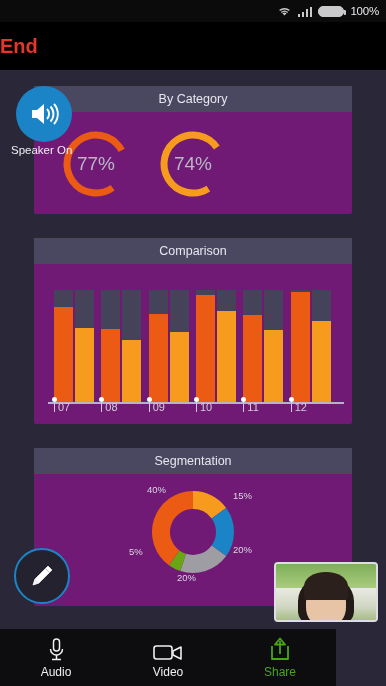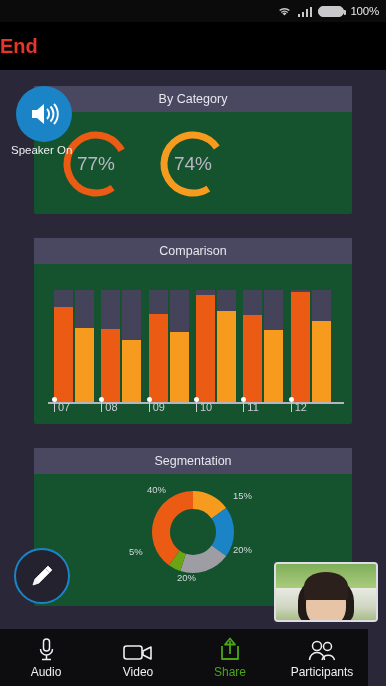--- a/index.html
+++ b/index.html
@@ -44,21 +44,21 @@
   }
 
   
   #content{
     position:absolute;left:0;top:70px;width:386px;height:559px;
     background:#2a2838; overflow:hidden;
   }
 
   .panel{
     position:absolute; left:34px; width:318px;
-    background:#14532d; border-radius:2px;
+    background:#701a75; border-radius:2px;
   }
   .panel-head{
     height:26px; background:#4a4760; display:flex;align-items:center;justify-content:center;
     color:#e8e7ef; font-size:12.5px;
   }
   .panel-body{ position:relative; width:100%; }
 
   
   #panel-category{ top:16px; height:128px; }
   #panel-category .panel-body{ height:102px; }
@@ -122,21 +122,21 @@
   #self-video .vid-face{ position:absolute; left:50%; transform:translateX(-50%);
     bottom:-6px; width:40px; height:46px; border-radius:48% 48% 40% 40%;
     background:#e8c4a6; }
   #self-video .vid-hair-l{ position:absolute;left:50%;transform:translateX(-50%);
     bottom:-6px;width:56px;height:50px;border-radius:50% 50% 30% 30%;background:#221a17; }
   #self-video .vid-hair-top{ position:absolute;left:50%;transform:translateX(-50%);
     bottom:20px;width:44px;height:28px;border-radius:50% 50% 10% 10%;background:#2b201b; }
 
   
   #toolbar{
-    position:absolute;left:0;bottom:0;width:368px;height:57px;
+    position:absolute;left:0;bottom:0;width:336px;height:57px;
     background:#0d0d10; display:flex; align-items:center;
   }
   .tb-item{ flex:1; display:flex;flex-direction:column;align-items:center;gap:3px;
     cursor:pointer; }
   .tb-icon{ height:26px; display:flex;align-items:flex-end;justify-content:center; }
   .tb-label{ color:#efeff2; font-size:12px; }
   .tb-label.green{ color:#4aa515; }
 </style>
 </head>
 <body>
@@ -318,26 +318,15 @@
     <span class="tb-icon">
       <svg width="22" height="25" viewBox="0 0 22 25">
         <path d="M3 9 V22 H19 V9" fill="none" stroke="#4aa515" stroke-width="1.8" stroke-linejoin="round"></path>
         <path d="M11 1.5 L16 7.5 H6 Z" fill="none" stroke="#4aa515" stroke-width="1.8" stroke-linejoin="round"></path>
         <path d="M11 4 V17" stroke="#4aa515" stroke-width="1.8"></path>
       </svg>
     </span>
     <span class="tb-label green">Share</span>
   </div>
 
-  <div class="tb-item">
-    <span class="tb-icon">
-      <svg width="30" height="22" viewBox="0 0 30 22">
-        <circle cx="10" cy="6" r="4.5" fill="none" stroke="#efeff2" stroke-width="1.5"></circle>
-        <path d="M2.5 20 a7.5 7.5 0 0 1 15 0" fill="none" stroke="#efeff2" stroke-width="1.5"></path>
-        <circle cx="20.5" cy="6.5" r="4" fill="none" stroke="#efeff2" stroke-width="1.5"></circle>
-        <path d="M15 20 a6.5 6.5 0 0 1 12.5 0" fill="none" stroke="#efeff2" stroke-width="1.5"></path>
-      </svg>
-    </span>
-    <span class="tb-label">Participants</span>
-  </div>
 
 
 </div>
 
 </body></html>

